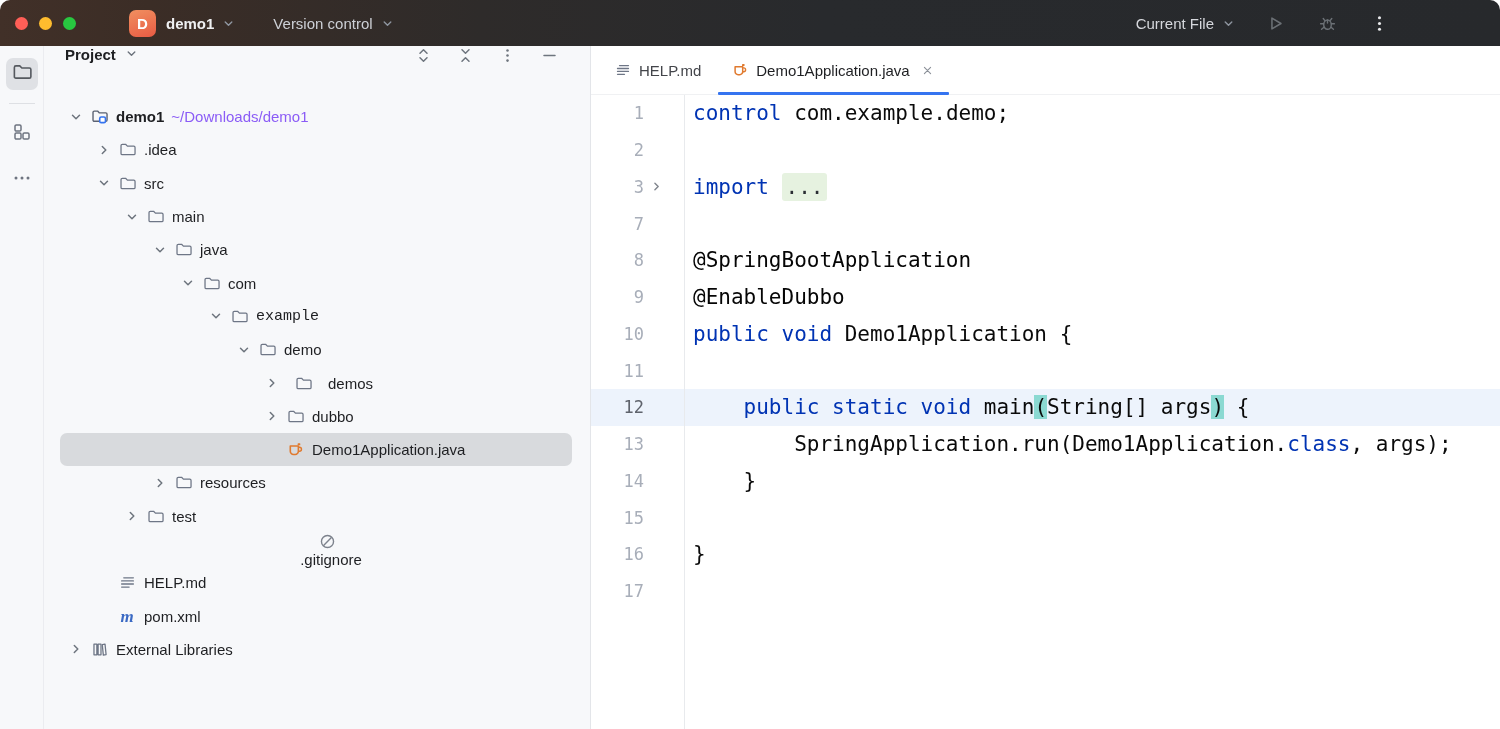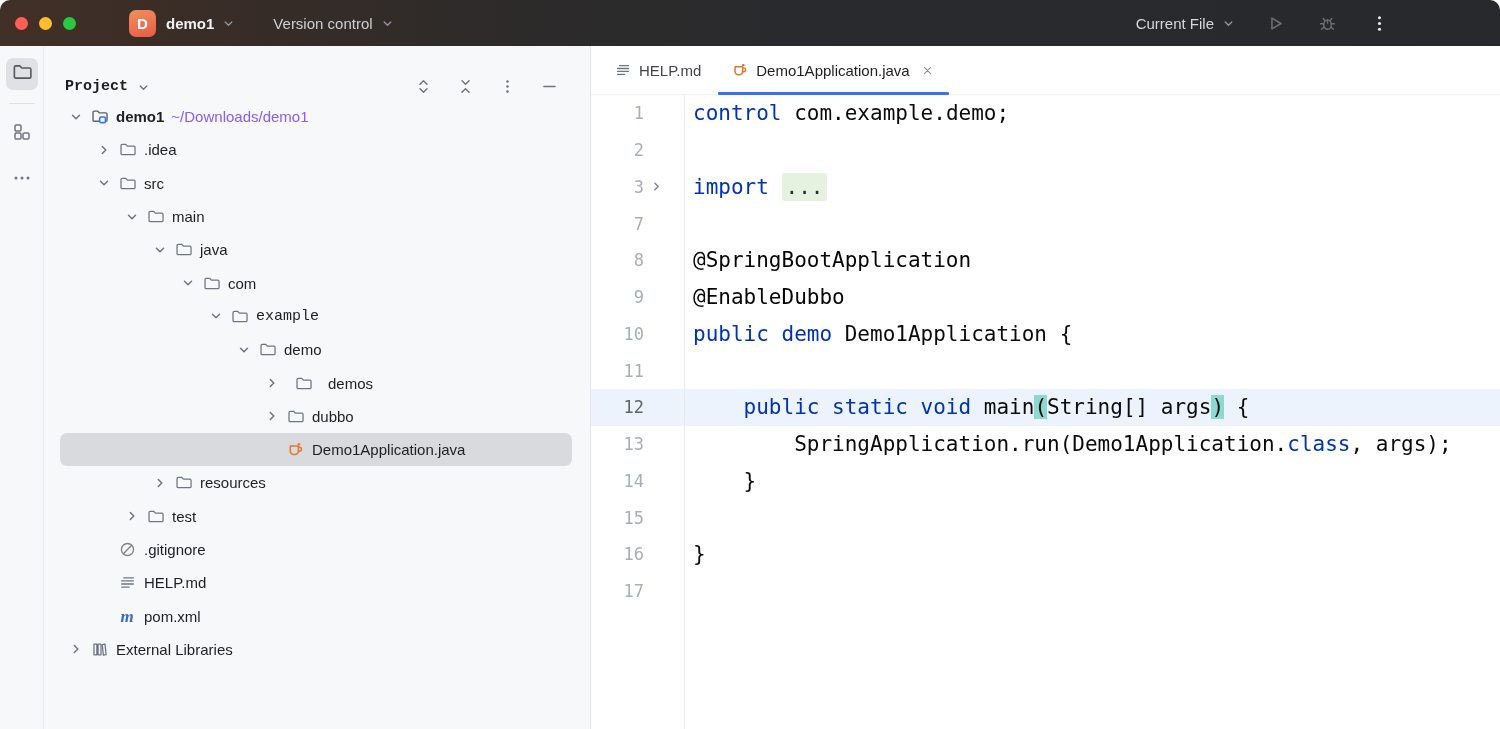--- a/index.html
+++ b/index.html
@@ -38,21 +38,21 @@
     display:flex; align-items:center; justify-content:center; }
   .strip-btn.active { background:#DFE1E5; }
   .strip-btn svg { width:20px; height:20px; }
   .strip-div { width:26px; height:1px; background:#DEE0E4; margin-top:13px; }
   .strip-ic { width:32px; height:32px; margin-top:14px; display:flex; align-items:center; justify-content:center; }
   .strip-ic svg { width:20px; height:20px; }
 
   
   .project-panel { width:547px; flex:none; background:#F7F8FA; border-right:1px solid #E3E5E9;
     display:flex; flex-direction:column; }
-  .panel-header { height:49px; display:flex; align-items:flex-end; flex:none;font-family:Liberation Mono, monospace; }
+  .panel-header { height:49px; display:flex; align-items:flex-start; flex:none; }
   .panel-title { margin-left:21px; font-size:15px; font-weight:700; color:#1E1F22; }
   .panel-header .chev { margin-left:8px; }
   .ph-spacer { flex:1; }
   .ph-icons { display:flex; align-items:center; gap:24px; margin-right:32px; }
   .ph-ic { width:18px; height:18px; display:flex; align-items:center; justify-content:center; }
   .ph-ic svg { width:17px; height:17px; }
 
   .tree { flex:1; padding-top:5px; overflow:hidden; font-size:15px; color:#1E1F22; }
   .tree-row { height:33.3px; margin:0 18px 0 16px; border-radius:7px;
     display:flex; align-items:center; white-space:nowrap; }
@@ -383,21 +383,21 @@
                 <path d="M6.3 4.5 9.8 8l-3.5 3.5" fill="none" stroke="#6E757E" stroke-width="1.5" stroke-linecap="round" stroke-linejoin="round"></path>
               </svg>
             </span>
             <span class="tr-icon">
               <svg viewBox="0 0 16 16">
                 <path d="M1.9 4.3c0-.7.5-1.2 1.2-1.2h3.1l1.7 1.7h6c.7 0 1.2.5 1.2 1.2v5.7c0 .7-.5 1.2-1.2 1.2H3.1c-.7 0-1.2-.5-1.2-1.2z" fill="none" stroke="#6E7686" stroke-width="1.2" stroke-linejoin="round"></path>
               </svg>
             </span>
             <span class="tr-label">test</span>
           </div>
-          <div class="tree-row" style="padding-left: 30px;">
+          <div class="tree-row" style="padding-left: 30px; flex-direction: column;">
             <span class="tr-chev"></span>
             <span class="tr-icon">
               <svg viewBox="0 0 16 16">
                 <circle cx="8" cy="8" r="5.7" fill="none" stroke="#7D828C" stroke-width="1.3"></circle>
                 <path d="M4.1 11.9 11.9 4.1" stroke="#7D828C" stroke-width="1.3"></path>
               </svg>
             </span>
             <span class="tr-label">.gitignore</span>
           </div>
           <div class="tree-row" style="padding-left: 30px;">
@@ -498,21 +498,21 @@
           <div class="code-row">
             <div class="gutter">
               <span class="lnum">9</span>
             </div>
             <div class="codecell"><span class="tk-ann">@EnableDubbo</span></div>
           </div>
           <div class="code-row">
             <div class="gutter">
               <span class="lnum">10</span>
             </div>
-            <div class="codecell"><span class="tk-kw">public demo</span><span class="tk-pl"> Demo1Application {</span></div>
+            <div class="codecell"><span class="tk-kw">public void</span><span class="tk-pl"> Demo1Application {</span></div>
           </div>
           <div class="code-row">
             <div class="gutter">
               <span class="lnum">11</span>
             </div>
             <div class="codecell"></div>
           </div>
           <div class="code-row current">
             <div class="gutter">
               <span class="lnum">12</span>

